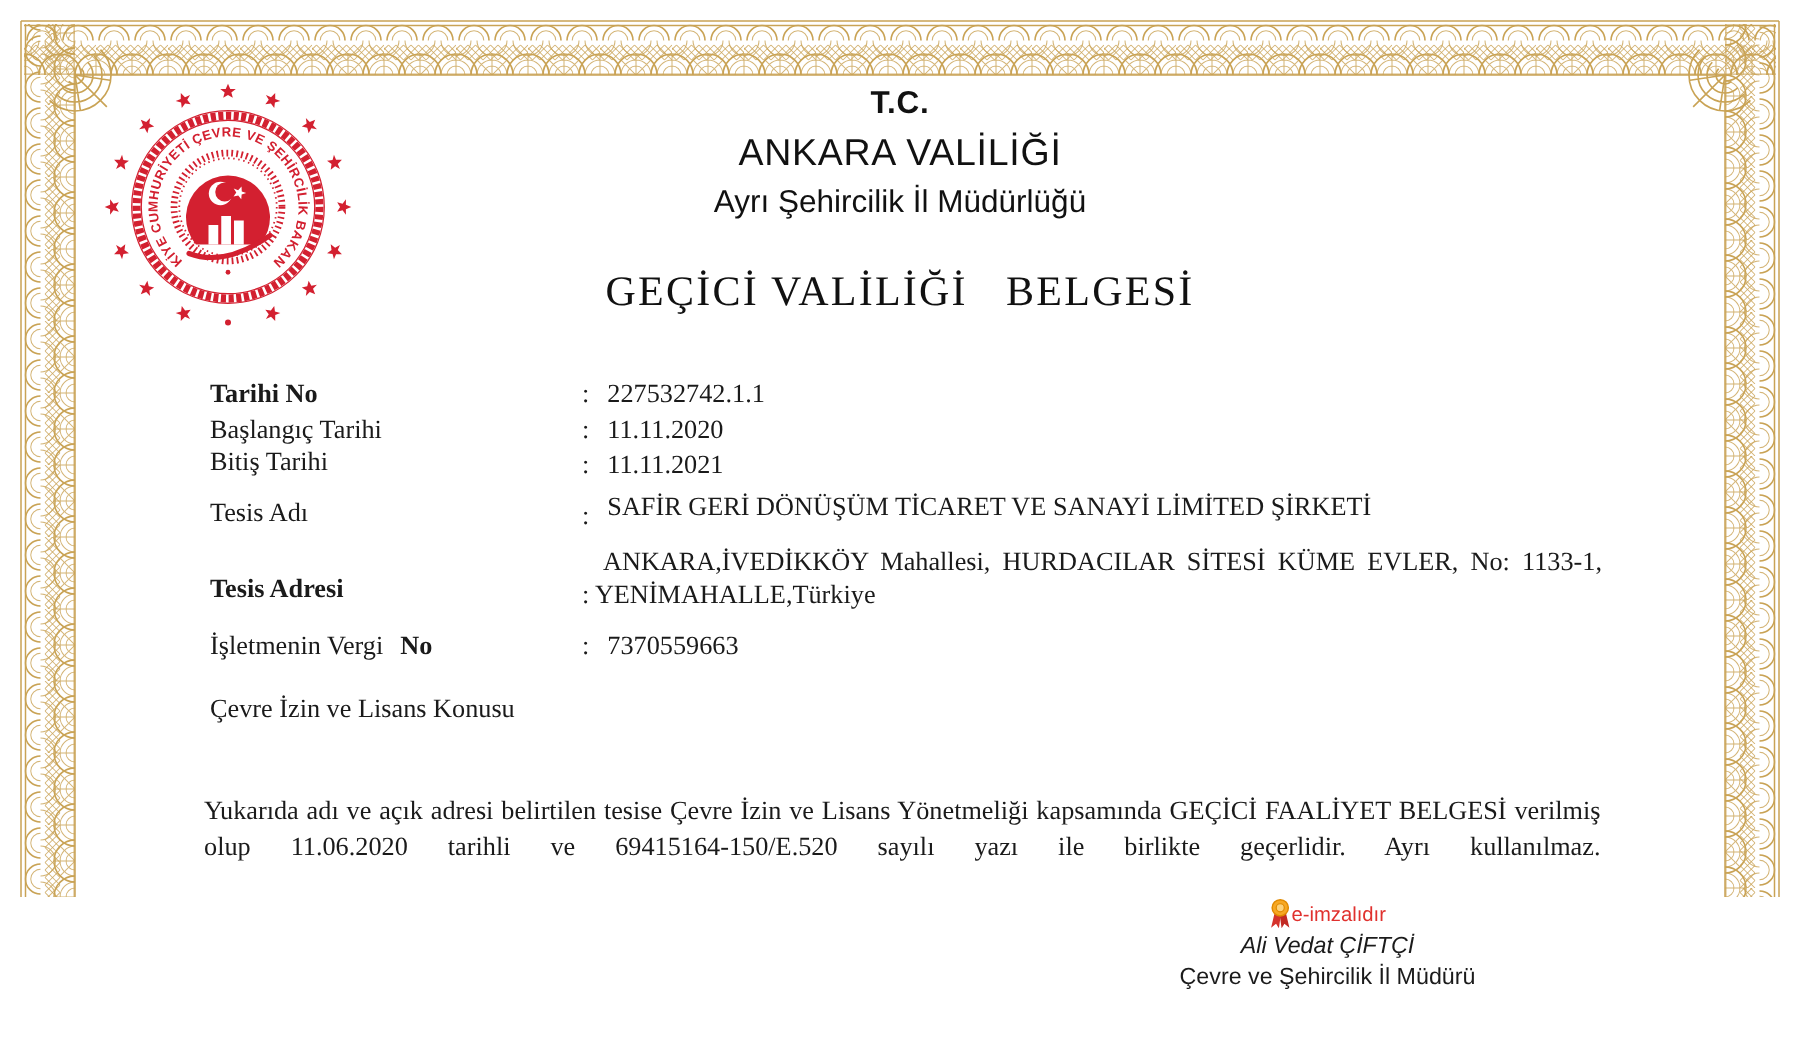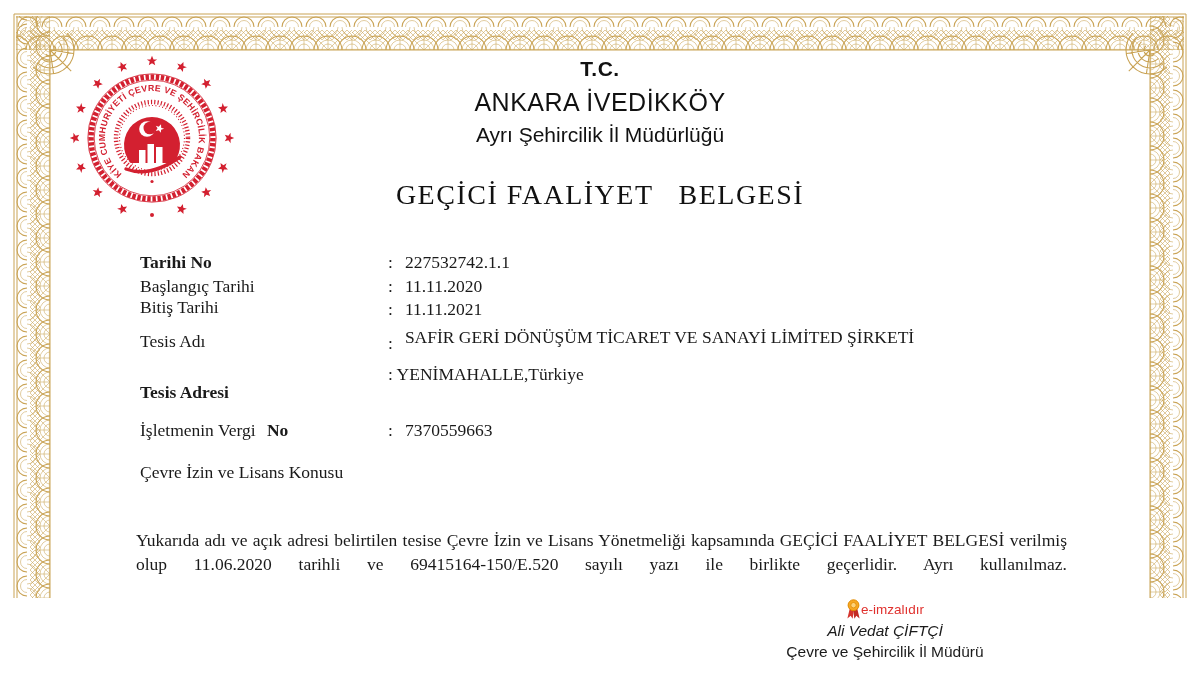--- a/index.html
+++ b/index.html
@@ -139,23 +139,23 @@
     <circle class="rf" cx="-2.2" cy="-10" r="6.3"></circle>
     <use href="#st" transform="translate(7.5 -9.5) rotate(20) scale(0.85)" fill="#fff"></use>
     <rect class="wf" x="-13" y="12" width="6.5" height="13"></rect>
     <rect class="wf" x="-4.5" y="6" width="6.5" height="19"></rect>
     <rect class="wf" x="4" y="9" width="6.5" height="16"></rect>
 
     <path class="rs" d="M -26 31 Q -2 40 28 19" stroke-width="3.4" stroke-linecap="round"></path>
   </svg>
 
   <div class="hdr h-tc">T.C.</div>
-  <div class="hdr h-valilik">ANKARA İVEDİKKÖY</div>
+  <div class="hdr h-valilik">ANKARA VALİLİĞİ</div>
   <div class="hdr h-mudurluk">Ayrı Şehircilik İl Müdürlüğü</div>
-  <div class="h-title">GEÇİCİ FAALİYET   BELGESİ</div>
+  <div class="h-title">GEÇİCİ VALİLİĞİ   BELGESİ</div>
 
   <div class="lbl" style="top:252px;font-weight:bold">Tarihi No</div>
   <div class="val" style="top:252px">
     <span class="colon">:</span>
     <span class="v">227532742.1.1</span>
   </div>
 
   <div class="lbl" style="top:276px">Başlangıç Tarihi</div>
   <div class="val" style="top:276px">
     <span class="colon">:</span>
@@ -169,20 +169,21 @@
   </div>
 
   <div class="lbl" style="top:331px">Tesis Adı</div>
   <div class="val" style="top:327px">
     <span class="colon" style="margin-top:6px">:</span>
     <span class="v">SAFİR GERİ DÖNÜŞÜM TİCARET VE SANAYİ LİMİTED ŞİRKETİ</span>
   </div>
 
   <div class="lbl" style="top:382px;font-weight:bold">Tesis Adresi</div>
   <div class="vblock" style="top:364px">
+    <div class="addr1">ANKARA,İVEDİKKÖY Mahallesi, HURDACILAR SİTESİ KÜME EVLER, No: 1133-1,</div>
     <div>: YENİMAHALLE,Türkiye</div>
   </div>
 
   <div class="lbl" style="top:420px">
     <span>İşletmenin Vergi</span>
     <b style="margin-left:7px">No</b>
   </div>
   <div class="val" style="top:420px">
     <span class="colon">:</span>
     <span class="v">7370559663</span>

